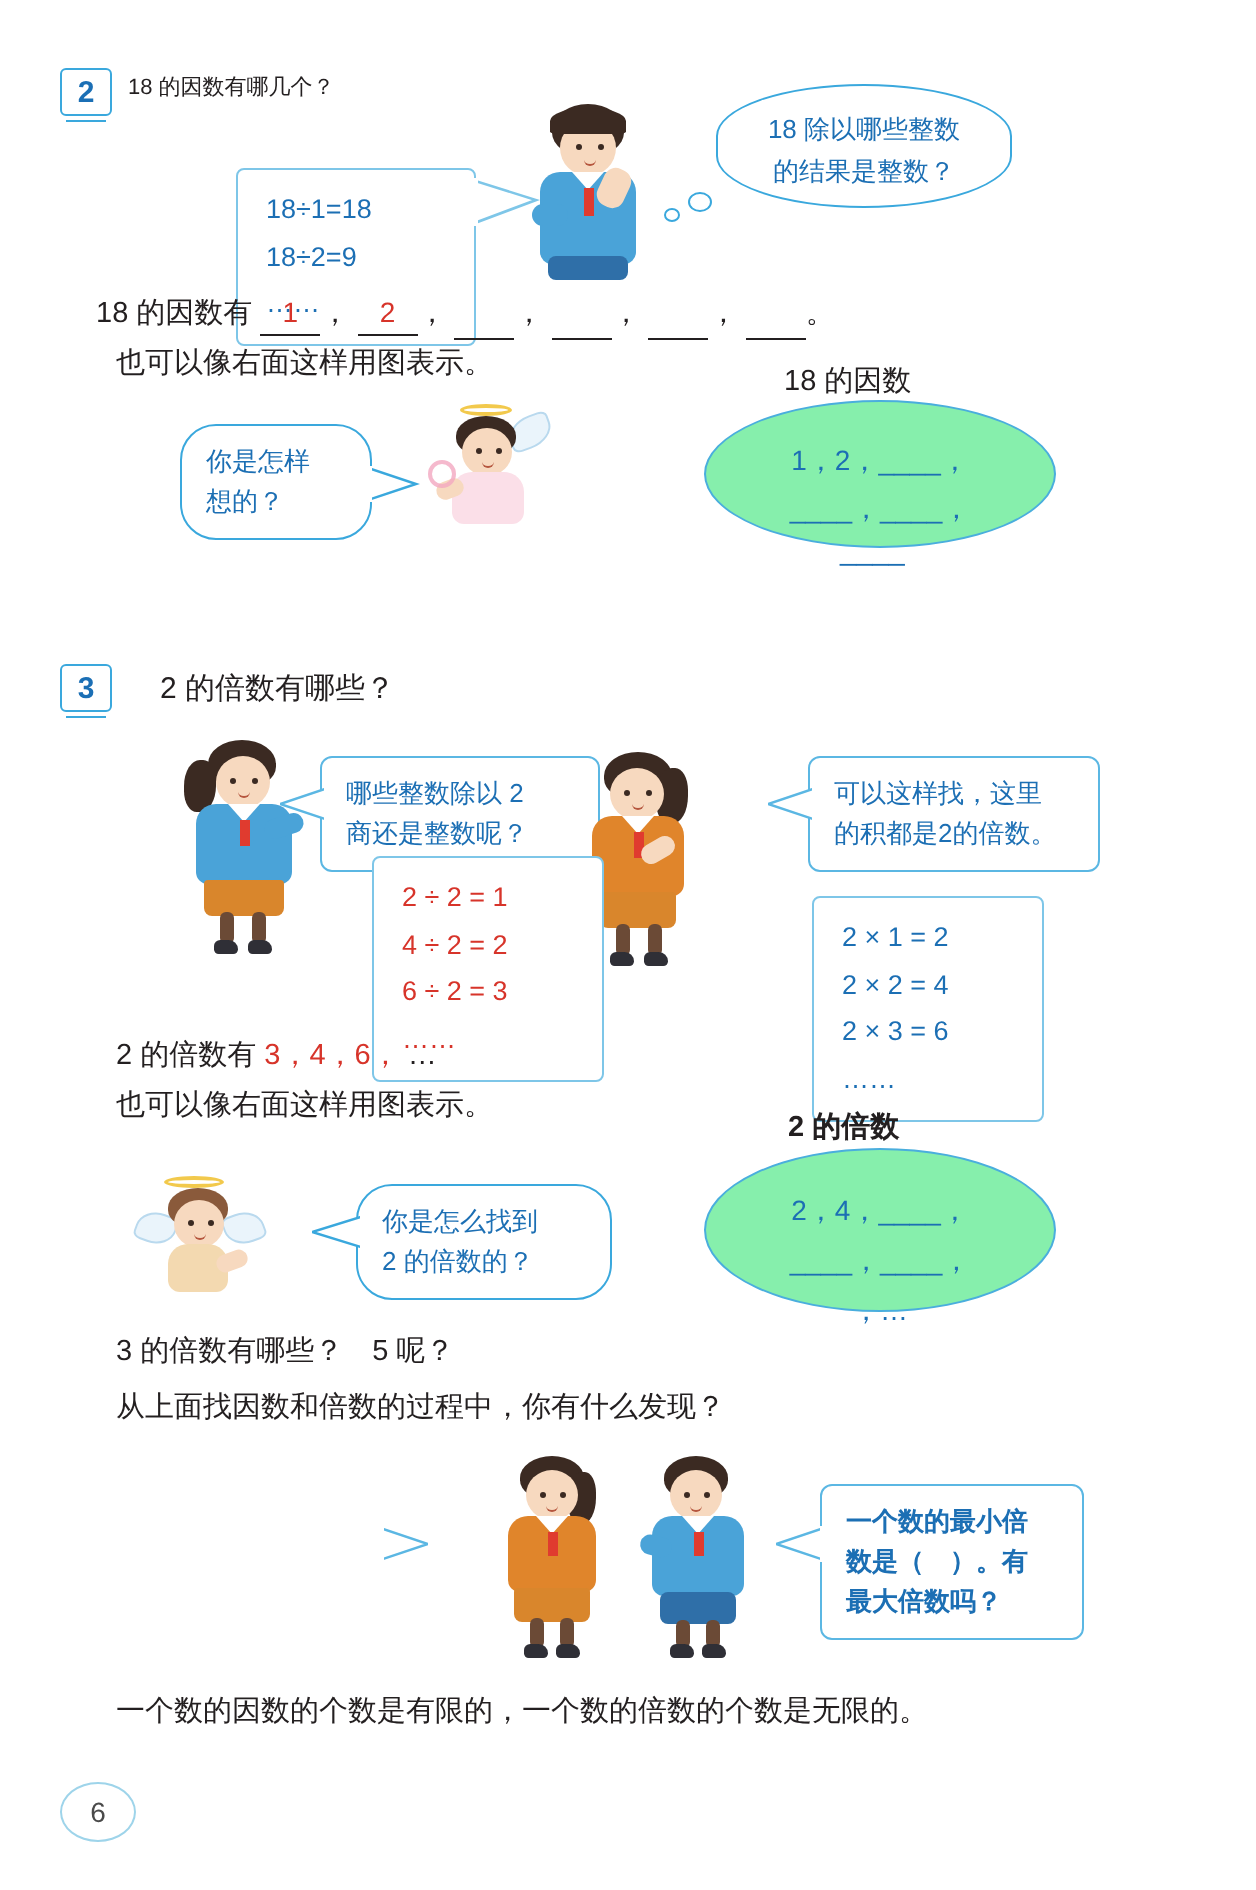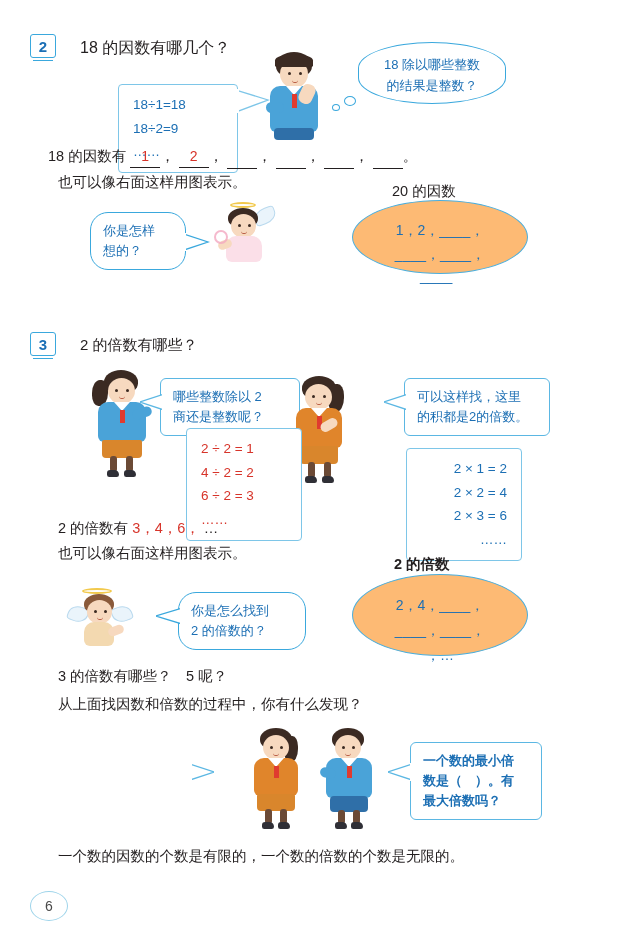--- a/index.html
+++ b/index.html
@@ -87,21 +87,21 @@
     border: 1.4px solid #3aa8dd;
     border-radius: 50%;
     background: #fff;
   }
 
   
   .oval {
     position: absolute;
     border: 1.4px solid #4aaedd;
     border-radius: 50% / 50%;
-    background: #fdba74;
+    background: #86efac;
     color: #1c6fb4;
     font-size: 14px;
     text-align: center;
     padding-top: 18px;
     line-height: 2.1;
   }
 
   
   .calcbox {
     position: absolute;
@@ -159,21 +159,21 @@
 
   
 </style>
 </head>
 <body>
 
 <div class="page">
 
   <div class="ex-num" style="left:30px; top:34px;">2</div>
 
-  <div class="txt" style="left:80px; top:36px; font-size:16px;">18 的因数有哪几个？</div>
+  <div class="txt" style="left:64px; top:36px; font-size:11px;">18 的因数有哪几个？</div>
 
   <div class="calcbox blue" style="left:118px; top:64px; width:120px;">18÷1=18
 18÷2=9
 ……</div>
 
   <svg style="position:absolute; left:236px; top:86px;" width="34" height="30">
     <polygon points="0,4 32,14 0,26" fill="#ffffff" stroke="#7ec6e8" stroke-width="1.3"></polygon>
     <rect x="-2" y="3" width="5" height="24" fill="#ffffff"></rect>
   </svg>
 
@@ -202,21 +202,21 @@
     <span class="ans" style="width:30px;">1</span>，
     <span class="ans" style="width:30px;">2</span>，
     <span class="blank" style="width:30px;">&nbsp;</span>，
     <span class="blank" style="width:30px;">&nbsp;</span>，
     <span class="blank" style="width:30px;">&nbsp;</span>，
     <span class="blank" style="width:30px;">&nbsp;</span><span>。</span>
   </div>
 
   <div class="txt" style="left:58px; top:172px;">也可以像右面这样用图表示。</div>
 
-  <div class="txt" style="left:392px; top:181px;">20 的因数</div>
+  <div class="txt" style="left:392px; top:181px;">18 的因数</div>
   <div class="oval" style="left:352px; top:200px; width:176px; height:74px;">
     <div style="line-height:1.7;">
       <div>1，2，____，</div>
       <div>____，____，</div>
     </div>
   </div>
   <div class="txt" style="left:420px; top:266px; color:#1c6fb4;">____</div>
 
   <div class="bubble" style="left:90px; top:212px; width:96px;">你是怎样
 想的？</div>
@@ -289,21 +289,21 @@
 的积都是2的倍数。</div>
   <svg style="position:absolute; left:384px; top:392px;" width="24" height="20">
     <polygon points="24,2 0,10 24,18" fill="#ffffff" stroke="#5bb7e3" stroke-width="1.3"></polygon>
     <rect x="22" y="1" width="4" height="18" fill="#ffffff"></rect>
   </svg>
 
   <div class="calcbox" style="left:186px; top:428px; width:116px;">2 ÷ 2 = 1
 4 ÷ 2 = 2
 6 ÷ 2 = 3
 ……</div>
-  <div class="calcbox blue" style="left:406px; top:428px; width:116px;text-align:right;">2 × 1 = 2
+  <div class="calcbox blue" style="left:406px; top:428px; width:116px;">2 × 1 = 2
 2 × 2 = 4
 2 × 3 = 6
 ……</div>
 
   <div class="txt" style="left:58px; top:518px;">
     <span>2 的倍数有</span>
     <span class="red">3，4，6，</span>
     <span>…</span>
   </div>
   <div class="txt" style="left:58px; top:543px;">也可以像右面这样用图表示。</div>

